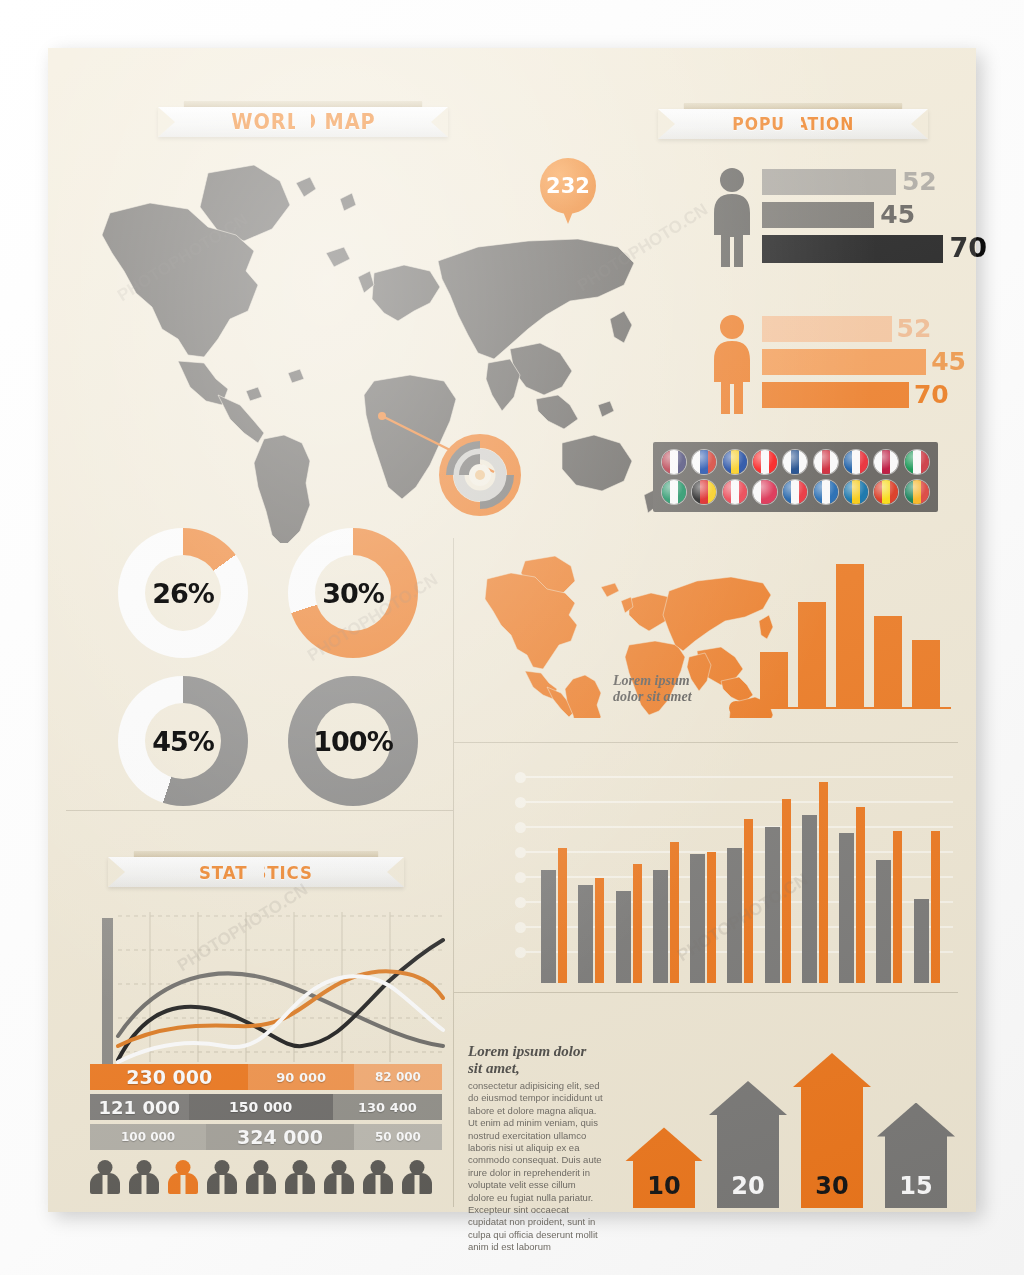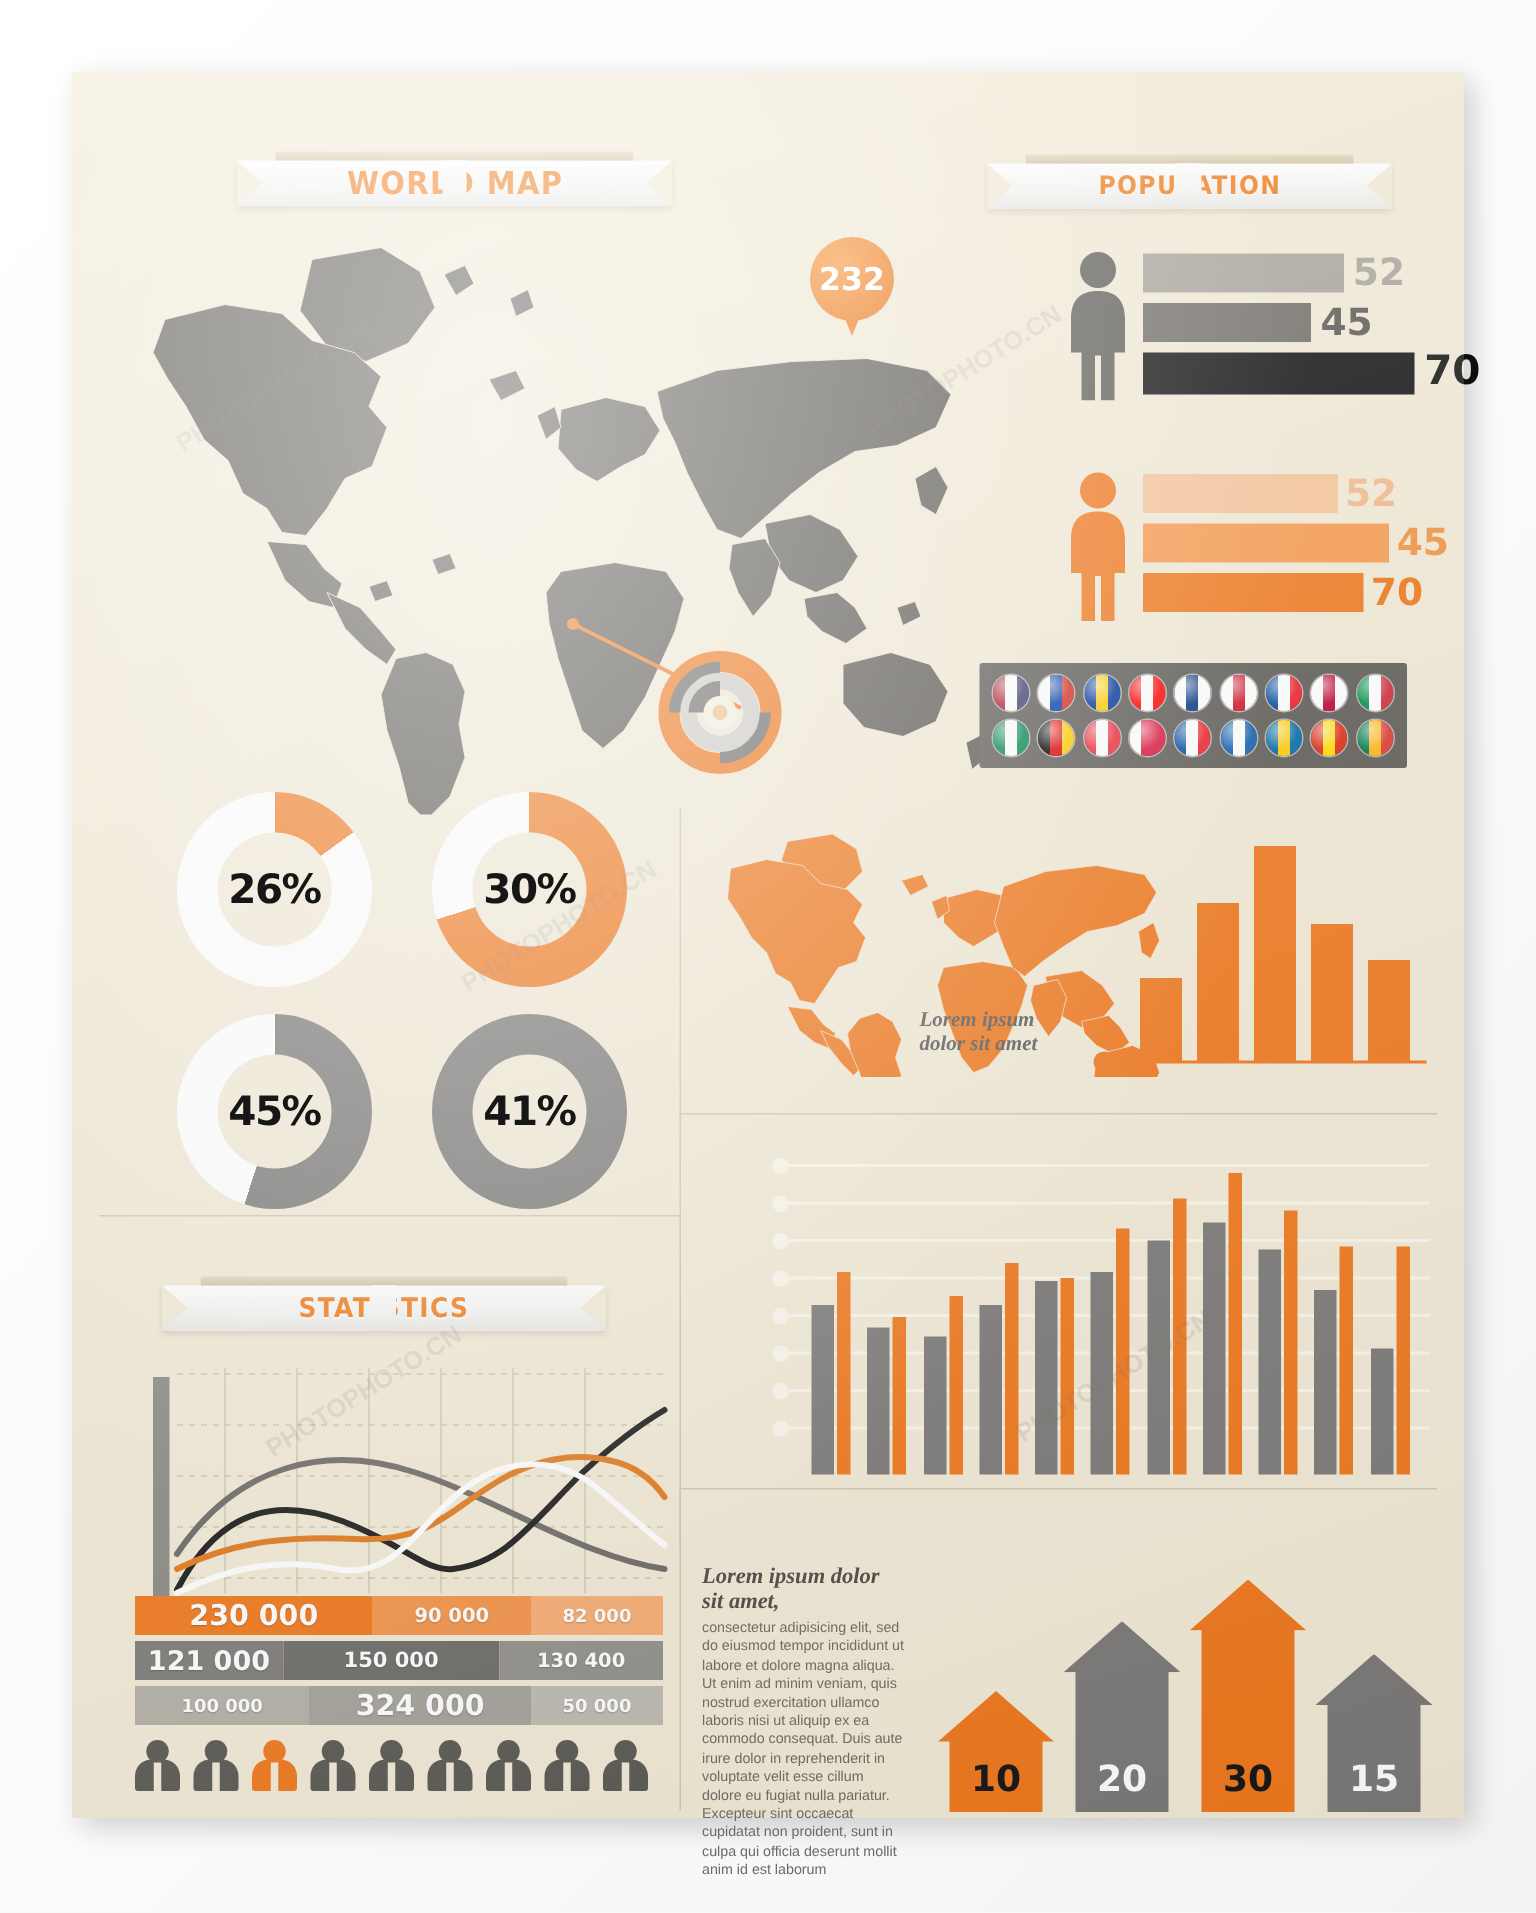--- a/index.html
+++ b/index.html
@@ -344,21 +344,21 @@
       </div>
 
       <div class="donut" style="left:10px; top:148px; width:130px; height:130px;
            background:conic-gradient(#7b7a78 0 55%, #ffffff 55% 100%);">
         <div class="hole" style="width:76px; height:76px;"></div>
         <span class="lbl">45%</span>
       </div>
 
       <div class="donut" style="left:180px; top:148px; width:130px; height:130px; background:#7b7a78;">
         <div class="hole" style="width:76px; height:76px;"></div>
-        <span class="lbl">41%</span>
+        <span class="lbl">100%</span>
       </div>
     </div>
 
     <div class="divider" style="left:405px; top:490px; width:1px; height:205px;"></div>
     <div class="divider" style="left:405px; top:694px; width:505px; height:1px;"></div>
     <div class="divider" style="left:405px; top:694px; width:1px; height:290px;"></div>
     <div class="divider" style="left:405px; top:944px; width:505px; height:1px;"></div>
     <div class="divider" style="left:405px; top:944px; width:1px; height:215px;"></div>
     <div class="divider" style="left:18px; top:762px; width:388px; height:1px;"></div>
 

